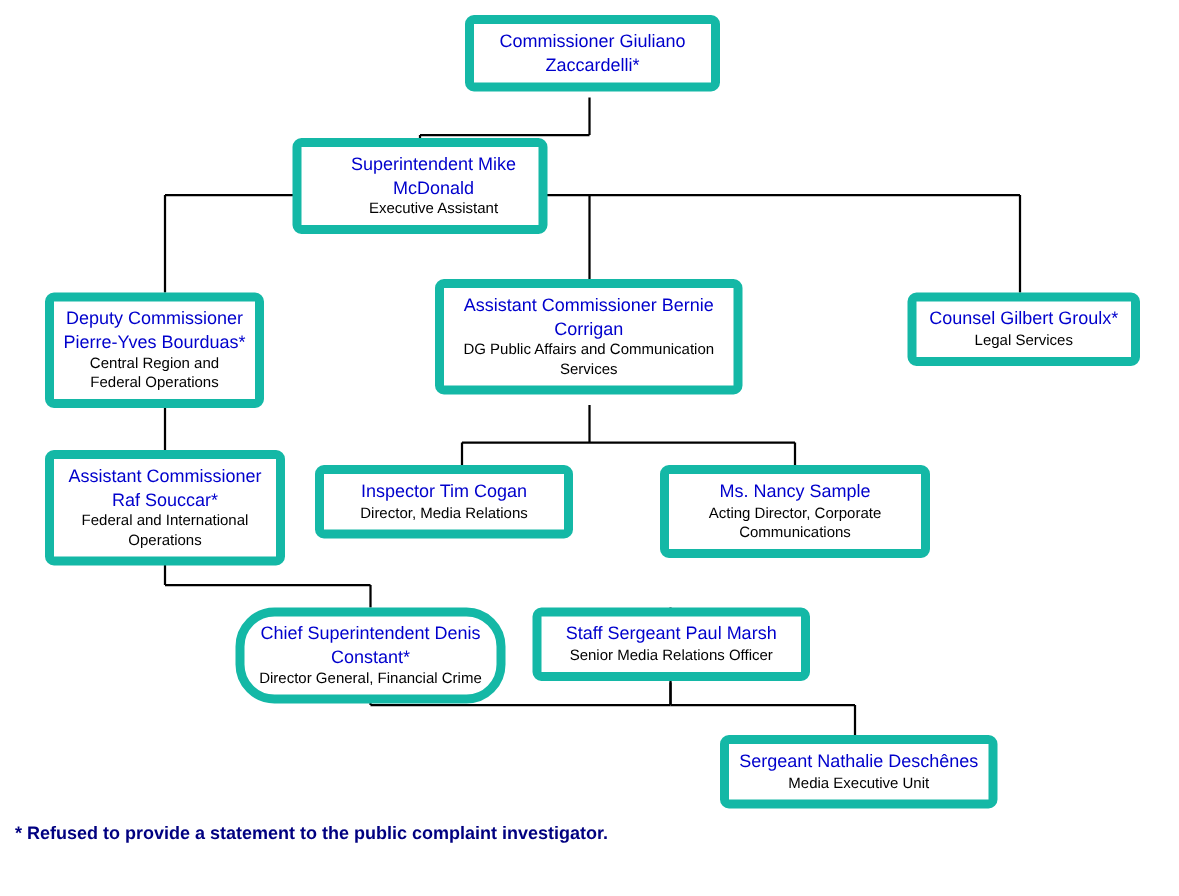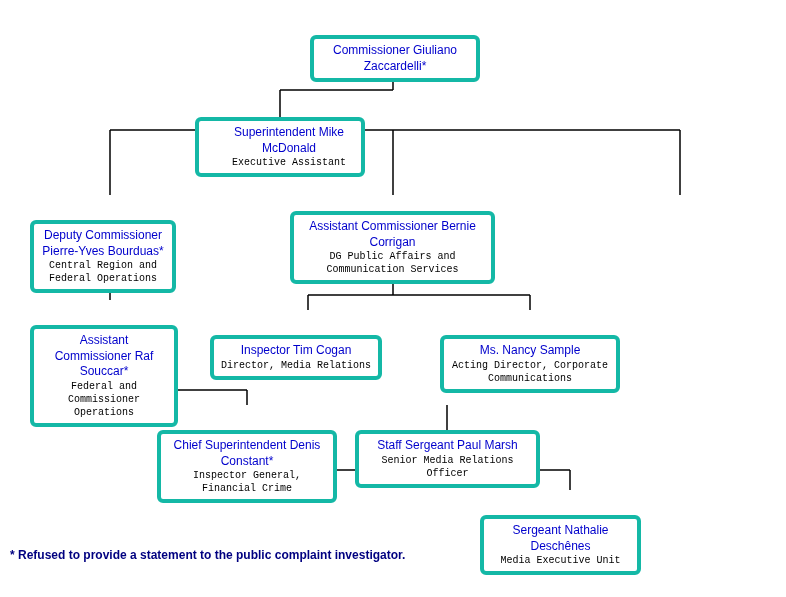--- a/index.html
+++ b/index.html
@@ -12,36 +12,34 @@
       position: relative;
       overflow: hidden;
     }
     .org-chart {
       position: relative;
       width: 786px;
       height: 570px;
     }
     .node {
       position: absolute;
-      border: 4px solid #14b8a6;
+      border: 6px solid #14b8a6;
       border-radius: 6px;
       background: #fff;
       text-align: center;
       padding: 4px 6px;
       line-height: 1.3;
-      margin-top: 25px;
     }
     .node .title {
       color: #0000cc;
       font-weight: normal;
     }
     .node .subtitle {
       color: #000;
       font-size: 10px;
-      font-family: Liberation Mono, monospace;
     }
     .footnote {
       position: absolute;
       bottom: 8px;
       left: 10px;
       font-size: 12px;
       color: #000080;
       font-weight: bold;
     }
     svg.lines {
@@ -105,45 +103,49 @@
   <div class="node" style="left:30px; top:195px; width:146px;">
     <div class="title">Deputy Commissioner Pierre-Yves Bourduas*</div>
     <div class="subtitle">Central Region and Federal Operations</div>
   </div>
 
   <div class="node" style="left:290px; top:186px; width:205px;">
     <div class="title">Assistant Commissioner Bernie Corrigan</div>
     <div class="subtitle">DG Public Affairs and Communication Services</div>
   </div>
 
+  <div class="node" style="left:605px; top:195px; width:155px;">
+    <div class="title">Counsel Gilbert Groulx*</div>
+    <div class="subtitle">Legal Services</div>
+  </div>
 
-  <div class="node" style="left:30px; top:300px; width:148px;">
+  <div class="node" style="left:30px; top:300px; width:160px;">
     <div class="title">Assistant Commissioner Raf Souccar*</div>
-    <div class="subtitle">Federal and Commissioner Operations</div>
+    <div class="subtitle">Federal and International Operations</div>
   </div>
 
   <div class="node" style="left:210px; top:310px; width:172px;">
     <div class="title">Inspector Tim Cogan</div>
     <div class="subtitle">Director, Media Relations</div>
   </div>
 
   <div class="node" style="left:440px; top:310px; width:180px;">
     <div class="title">Ms. Nancy Sample</div>
     <div class="subtitle">Acting Director, Corporate Communications</div>
   </div>
 
-  <div class="node" style="left:157px; top:405px; width:180px;">
+  <div class="node" style="left:157px; top:405px; width:180px;border-radius:26px;">
     <div class="title">Chief Superintendent Denis Constant*</div>
-    <div class="subtitle">Inspector General, Financial Crime</div>
+    <div class="subtitle">Director General, Financial Crime</div>
   </div>
 
   <div class="node" style="left:355px; top:405px; width:185px;text-align:center;">
     <div class="title">Staff Sergeant Paul Marsh</div>
     <div class="subtitle">Senior Media Relations Officer</div>
   </div>
 
-  <div class="node" style="left:480px; top:490px; width:161px;">
+  <div class="node" style="left:480px; top:490px; width:185px;">
     <div class="title">Sergeant Nathalie Deschênes</div>
     <div class="subtitle">Media Executive Unit</div>
   </div>
 
   <div class="footnote">* Refused to provide a statement to the public complaint investigator.</div>
 </div>
 
 </body></html>

